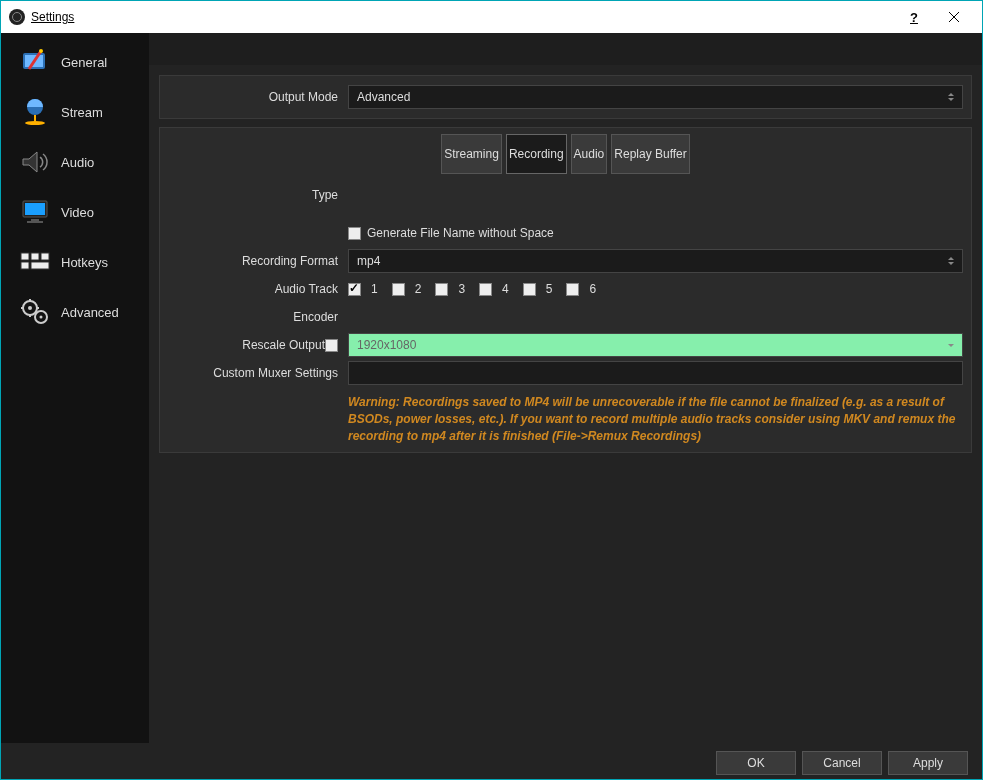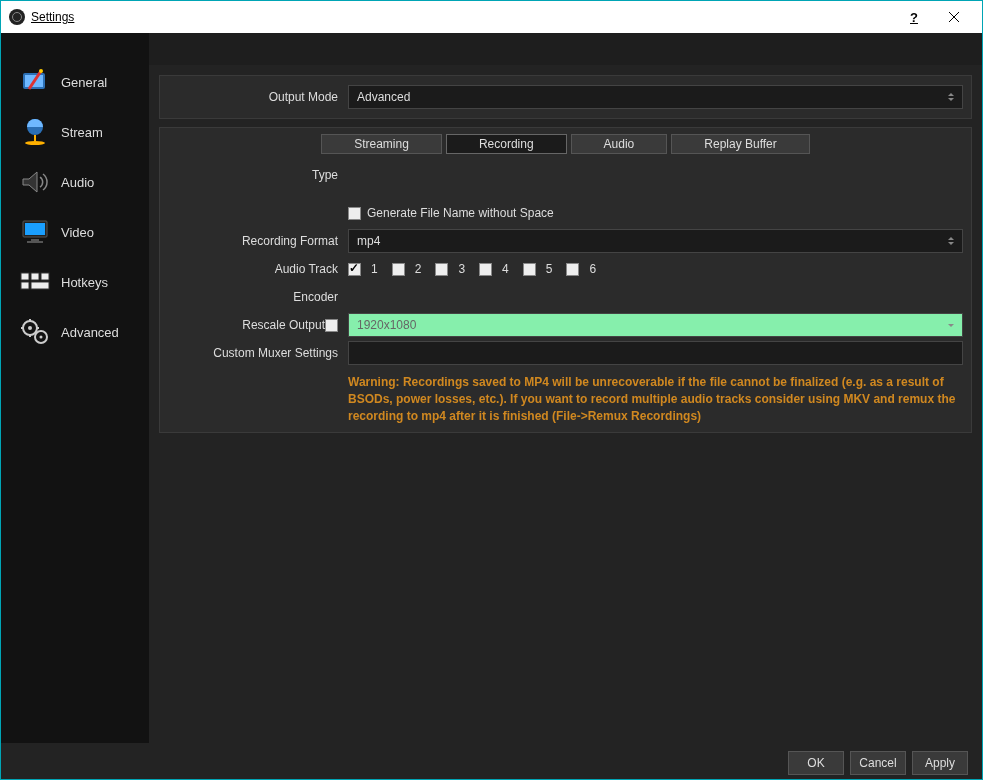--- a/index.html
+++ b/index.html
@@ -10,21 +10,21 @@
   .titlebar .obs-icon { width: 16px; height: 16px; margin-right: 6px; background: #222; border-radius: 50%; position: relative; }
   .titlebar .obs-icon::after { content:""; position:absolute; inset:3px; border:1px solid #888; border-radius:50%; }
   .titlebar .title { flex: 1; }
   .titlebar .win-btn { width: 40px; height: 30px; display: flex; align-items: center; justify-content: center; font-size: 13px; color:#000; }
   .titlebar .win-btn.help { font-weight: bold; }
   .titlebar .win-btn.close svg { width: 10px; height: 10px; }
 
   .body-area { display: flex; height: 710px; background: #1e1e1e; }
 
   
-  .sidebar { width: 148px; background: #121212; padding-top: 24px; }
+  .sidebar { width: 148px; background: #121212; padding-top: 4px; }
   .sidebar-item { display: flex; align-items: center; height: 50px; padding-left: 14px; color: #ddd; font-size: 13px; cursor: pointer; }
   .sidebar-item.active { background: #333; }
   .sidebar-item .icon { width: 40px; height: 36px; margin-right: 6px; display:flex; align-items:center; justify-content:center; }
 
   
   .main { flex: 1; background: #232323; padding: 10px; overflow: auto; margin-top: 32px; }
   .section { background: #2b2b2b; border: 1px solid #3a3a3a; padding: 6px 8px; margin-bottom: 8px; }
 
   .row { display: flex; align-items: center; min-height: 26px; margin: 2px 0; }
   .row .label { width: 180px; text-align: right; padding-right: 10px; color: #ddd; font-size: 12px; }
@@ -37,37 +37,37 @@
   .select.disabled, .text-input.disabled { color: #666; background:#86efac; }
   .select .caret { position: absolute; right: 4px; top: 2px; bottom: 2px; width: 14px; display:flex; flex-direction:column; justify-content:center; align-items:center; gap:2px;}
   .select .caret::before { content:""; border-left:3px solid transparent; border-right:3px solid transparent; border-bottom:3px solid #888; }
   .select .caret::after  { content:""; border-left:3px solid transparent; border-right:3px solid transparent; border-top:3px solid #888; }
   .select.single-caret .caret::before { display:none; }
   .select.single-caret .caret::after { border-top-color:#888; }
 
   .btn { height: 24px; background: #3a3a3a; border: 1px solid #555; color: #ddd; font-size: 12px; padding: 0 18px; display:flex; align-items:center; justify-content:center; cursor:pointer; }
 
   .tabs { display: flex; justify-content: center; gap: 0; margin-bottom: 8px; }
-  .tab { height: 20px; padding: 0 32px; background: #3a3a3a; border: 1px solid #555; color: #ddd; font-size: 12px; display:flex; align-items:center; cursor:pointer; }
+  .tab { height: 40px; padding: 0 2px; background: #3a3a3a; border: 1px solid #555; color: #ddd; font-size: 12px; display:flex; align-items:center; cursor:pointer; }
   .tab + .tab { margin-left: 4px; }
   .tab.active { background: #1b1b1b; border-color:#666; }
 
   .checkbox { width: 13px; height: 13px; background: #eee; margin-right: 6px; position: relative; border:1px solid #888; flex-shrink:0;}
   .checkbox.checked::after { content:"✓"; position:absolute; top:-3px; left:0; font-size:12px; color:#000; font-weight:bold;}
   .check-label { color:#ddd; font-size:12px; }
 
   .tracks { display:flex; gap:14px; align-items:center; }
   .track { display:flex; align-items:center; }
   .track .num { color:#ddd; font-size:12px; margin-left:4px; }
 
-  .warning { color: #d08820; font-size: 12px; font-weight: bold; line-height: 1.4; padding: 6px 0 0 0; }
+  .warning { color: #d08820; font-size: 12px; font-weight: bold; line-height: 1.4; padding: 6px 0 0 0; font-style: italic; }
 
   
   .footer { height: 40px; background: #232323; display:flex; justify-content:flex-end; align-items:center; gap:6px; padding: 0 14px; }
-  .footer .btn { width: 56px; justify-content:center; }
+  .footer .btn { width: 80px; justify-content:center; }
 
   
   svg { display:block; }
 </style>
 </head>
 <body>
 
 <div class="titlebar">
   <div class="obs-icon"></div>
   <div class="title">Settings</div>

